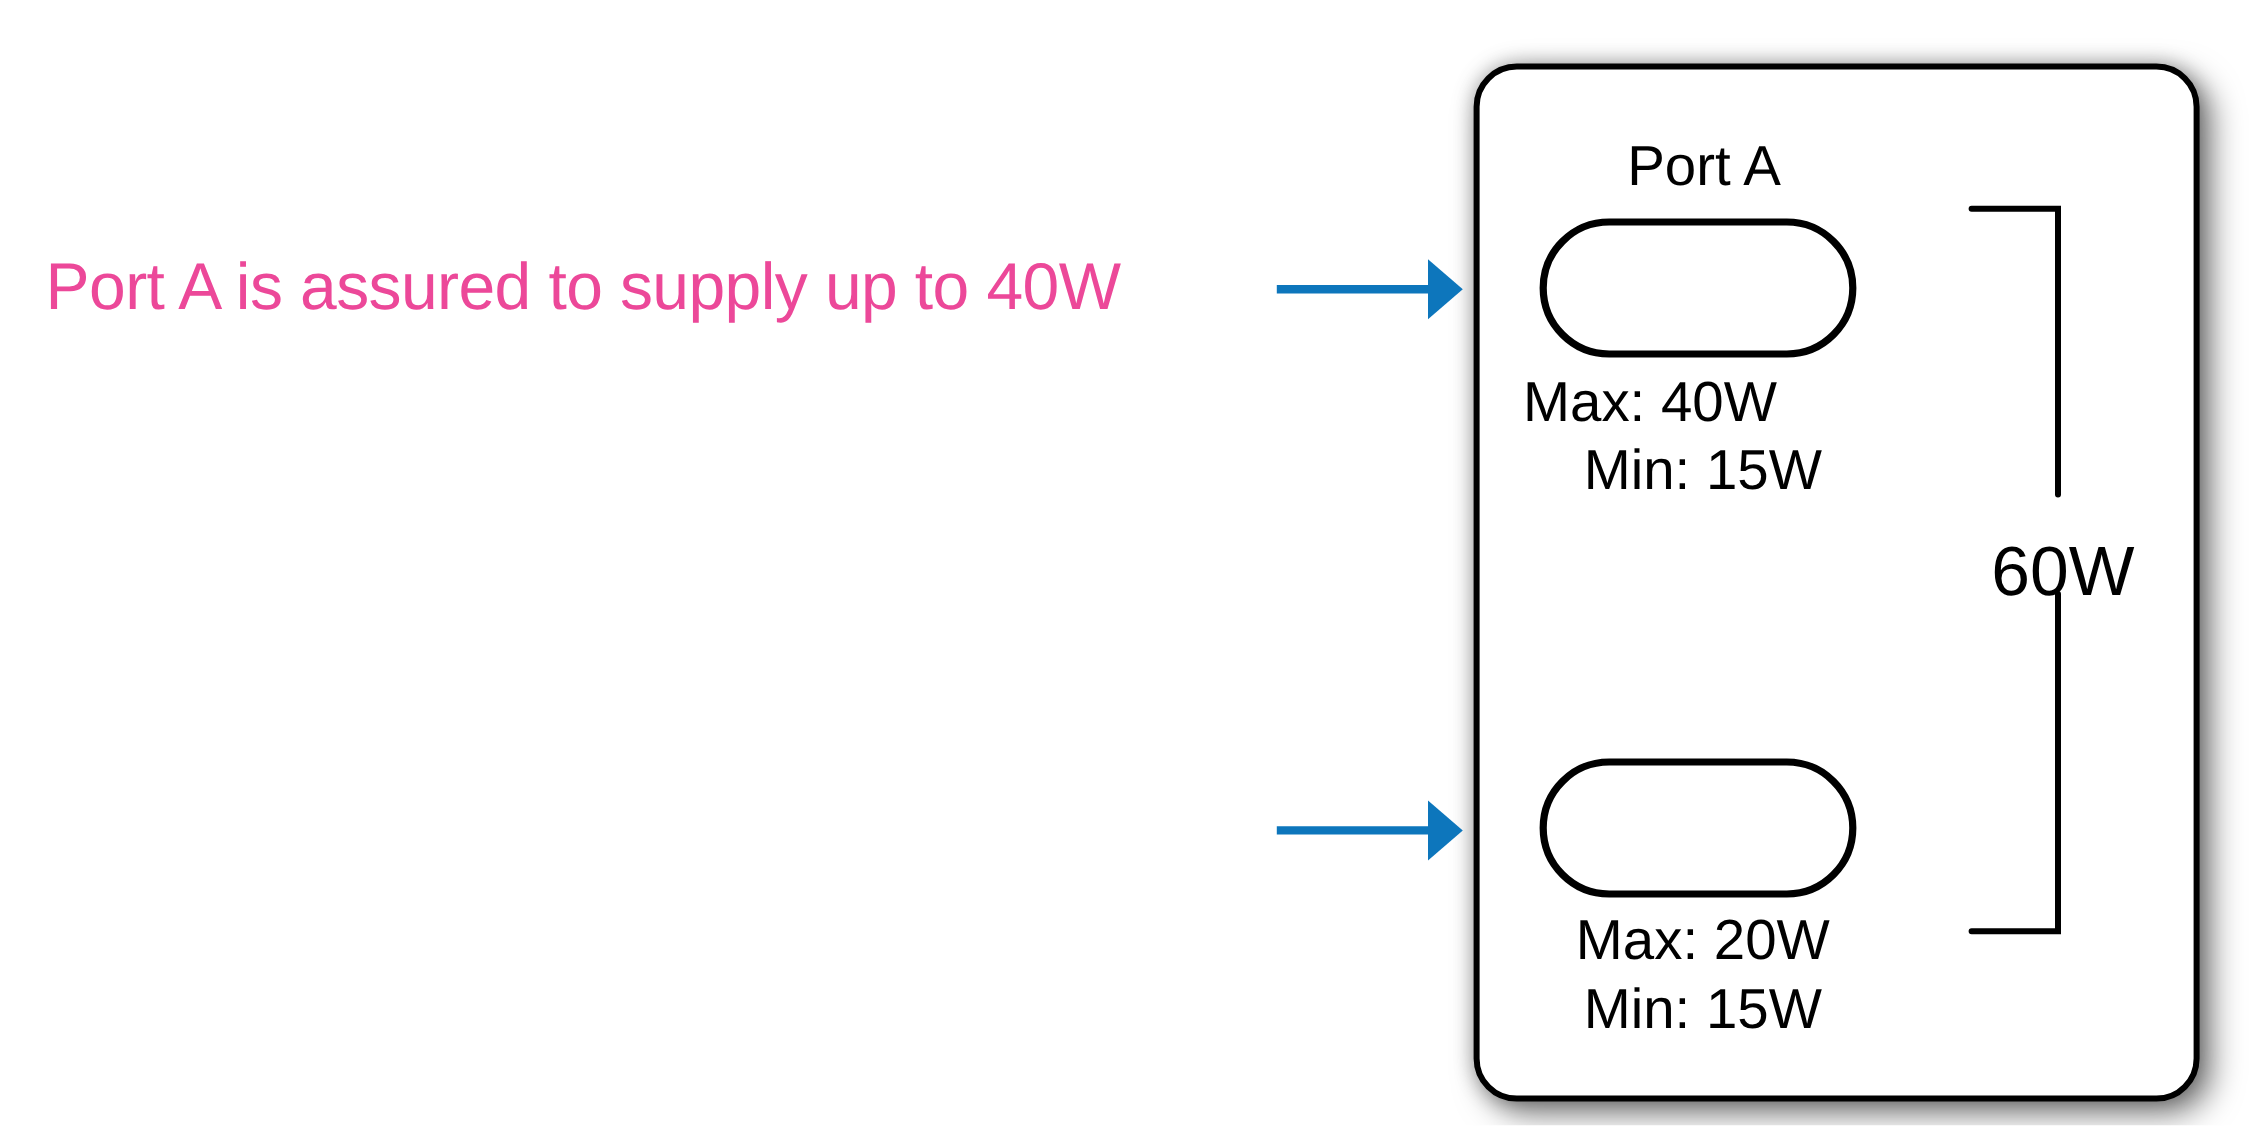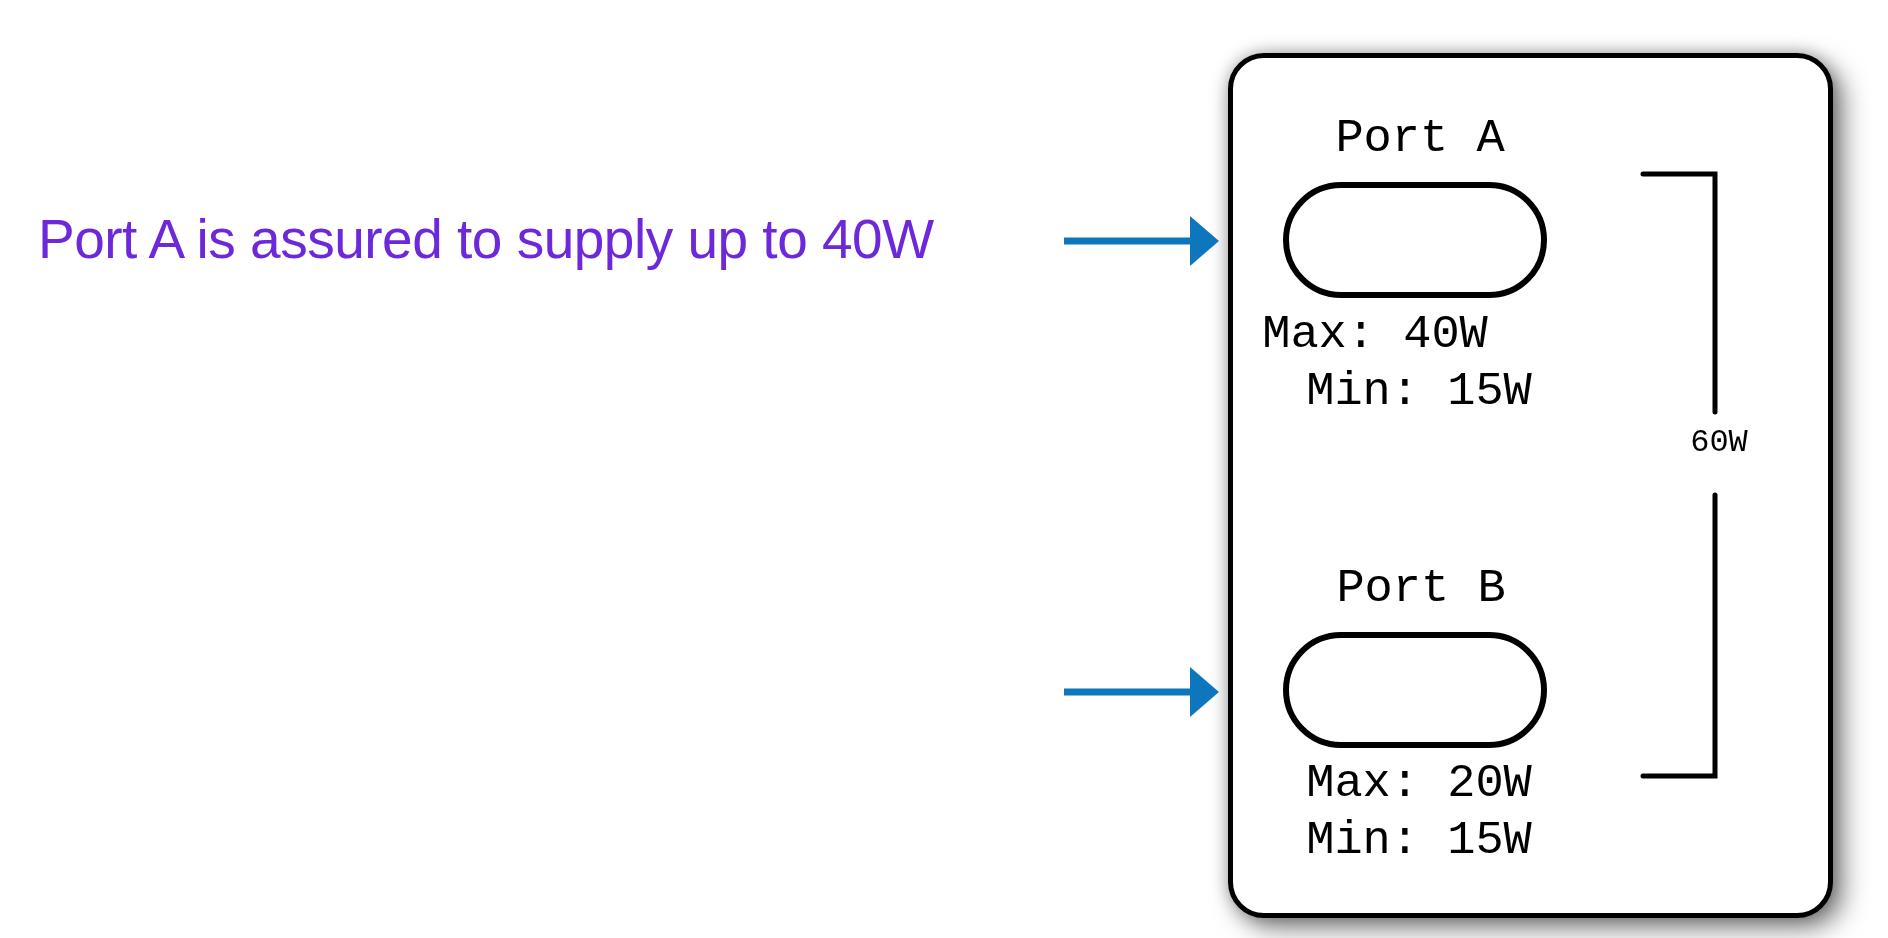--- a/index.html
+++ b/index.html
@@ -14,21 +14,21 @@
     height: 938px;
     background: #ffffff;
     overflow: hidden;
   }
   .annotation {
     position: absolute;
     left: 38px;
     transform: translateY(-52%);
     font-size: 55px;
     letter-spacing: -0.5px;
-    color: #6d28d9;
+    color: #ec4899;
     white-space: nowrap;
   }
   #annotation-a { top: 240px; }
   #annotation-b { top: 689px; }
 
   .adapter-box {
     position: absolute;
     left: 1228px;
     top: 53px;
     width: 605px;
@@ -51,29 +51,28 @@
   }
   #socket-a { left: 1283px; top: 182px; }
   #socket-b { left: 1283px; top: 632px; }
 
   .centered-text {
     position: absolute;
     transform: translate(-50%, -50%);
     white-space: nowrap;
     color: #000000;
     font-size: 47px;
-    font-family: Liberation Mono, monospace;
   }
   #port-a-label { left: 1420px; top: 138px; }
   #port-a-max   { left: 1375px; top: 334px; }
   #port-a-min   { left: 1419px; top: 391px; }
   #port-b-label { left: 1421px; top: 588px; }
   #port-b-max   { left: 1419px; top: 783px; }
   #port-b-min   { left: 1419px; top: 840px; }
-  #total-label  { left: 1719px; top: 442px; font-size: 32px; }
+  #total-label  { left: 1719px; top: 476px; font-size: 58px; }
 
   #overlay-svg {
     position: absolute;
     left: 0;
     top: 0;
     width: 1888px;
     height: 938px;
     pointer-events: none;
   }
 </style>
@@ -85,21 +84,20 @@
   <div id="annotation-a" class="annotation">Port A is assured to supply up to 40W</div>
 
 
   <div class="adapter-box"></div>
 
   <div id="port-a-label" class="centered-text">Port A</div>
   <div id="socket-a" class="socket"></div>
   <div id="port-a-max" class="centered-text">Max: 40W</div>
   <div id="port-a-min" class="centered-text">Min: 15W</div>
 
-  <div id="port-b-label" class="centered-text">Port B</div>
   <div id="socket-b" class="socket"></div>
   <div id="port-b-max" class="centered-text">Max: 20W</div>
   <div id="port-b-min" class="centered-text">Min: 15W</div>
 
   <div id="total-label" class="centered-text">60W</div>
 
   <svg id="overlay-svg" viewBox="0 0 1888 938">
 
     <g>
       <line x1="1064" y1="241" x2="1193" y2="241" stroke-width="7" stroke="#0d76bc"></line>

